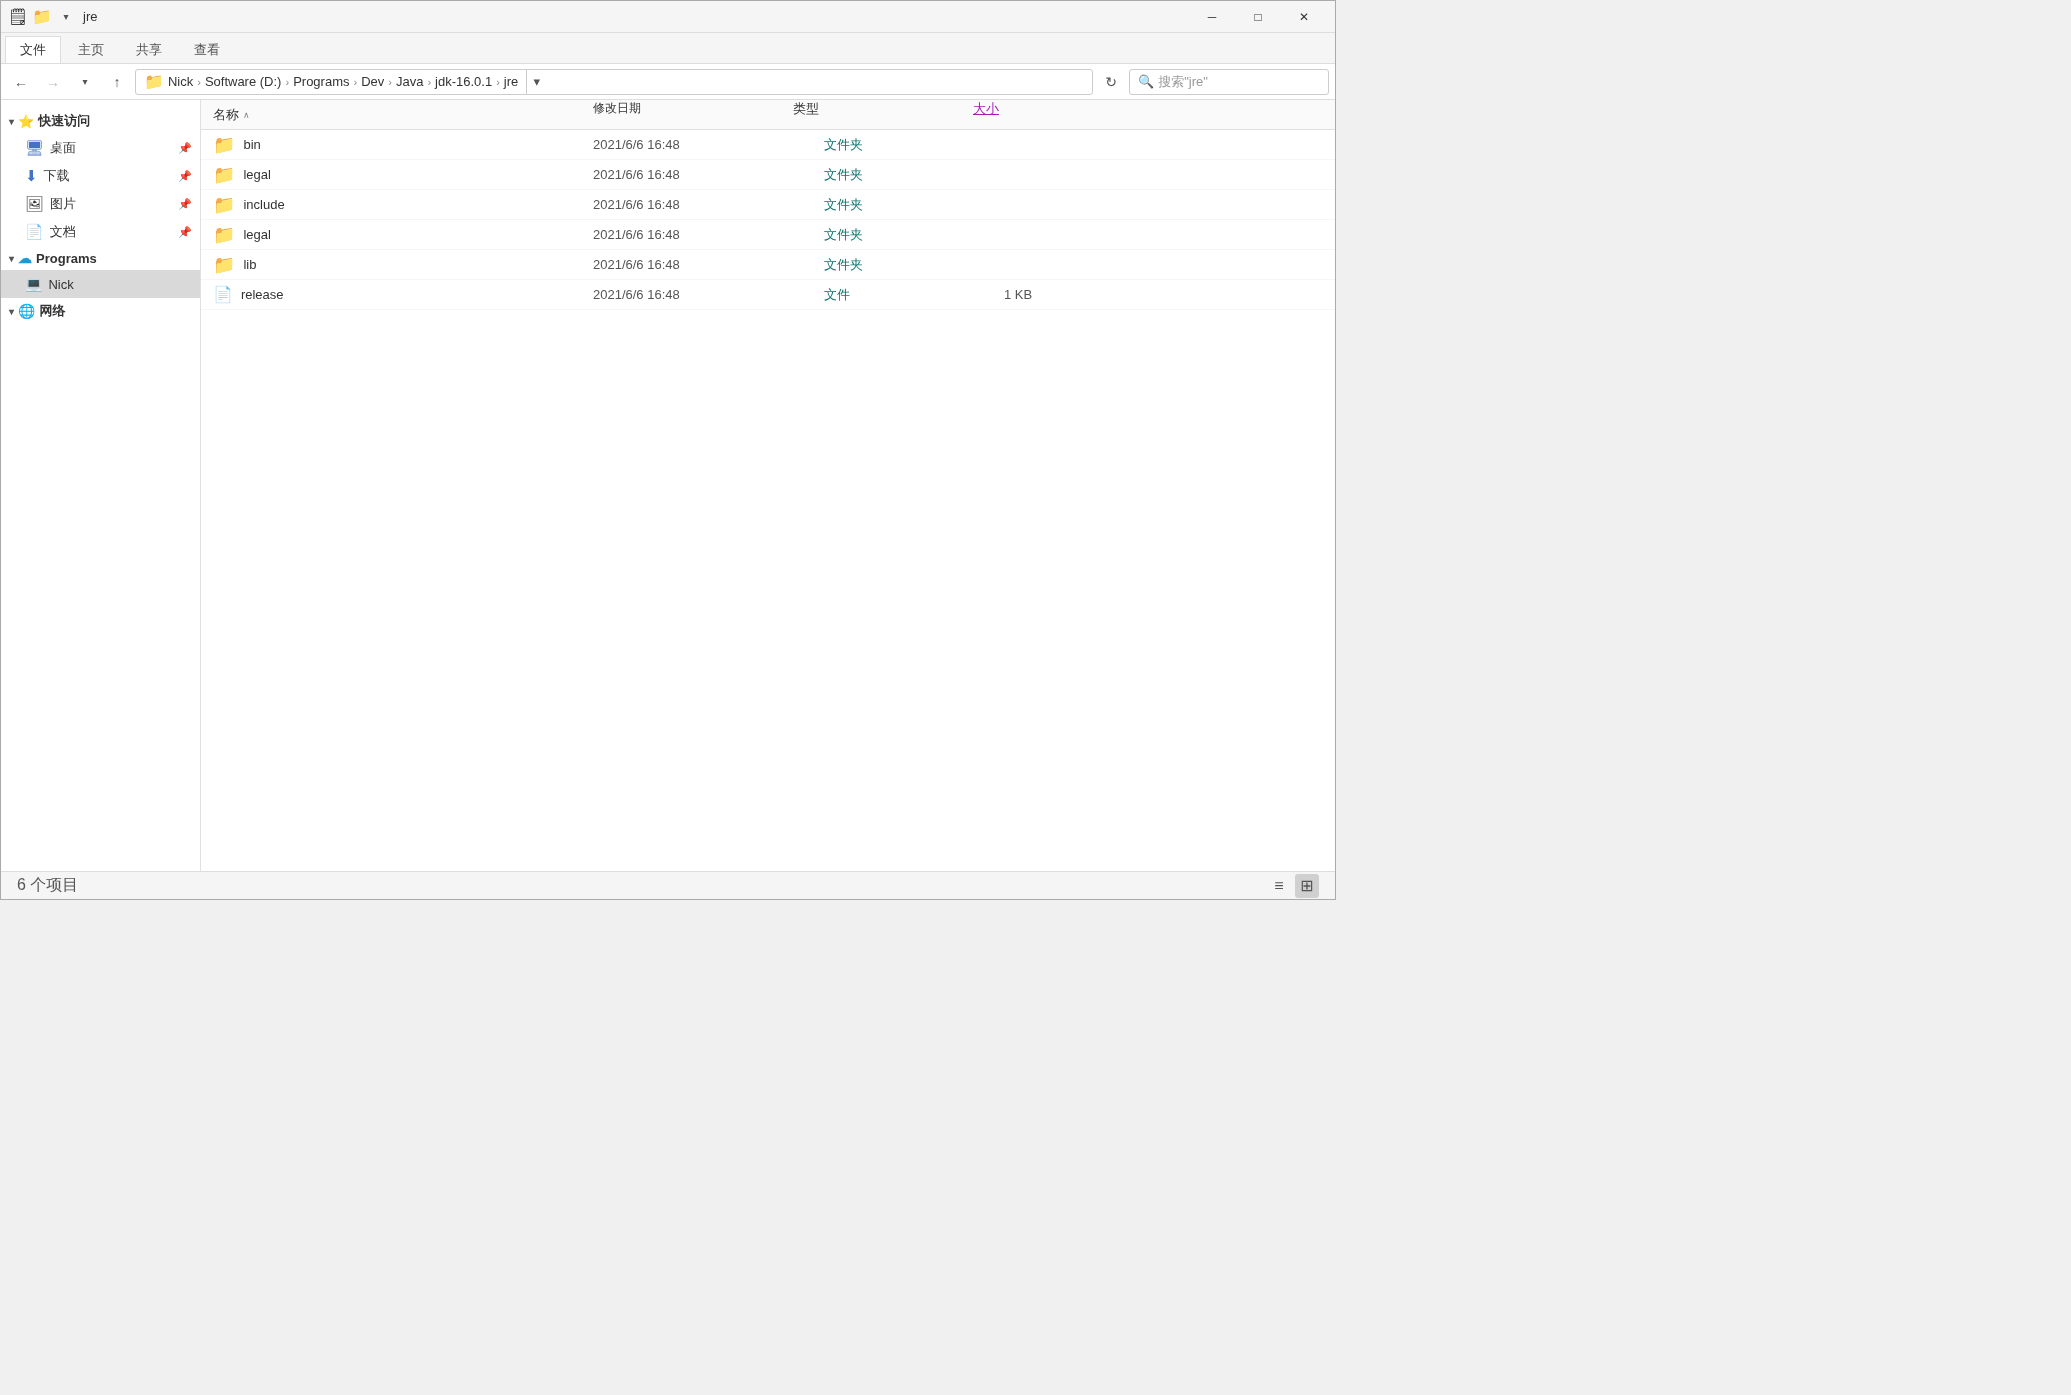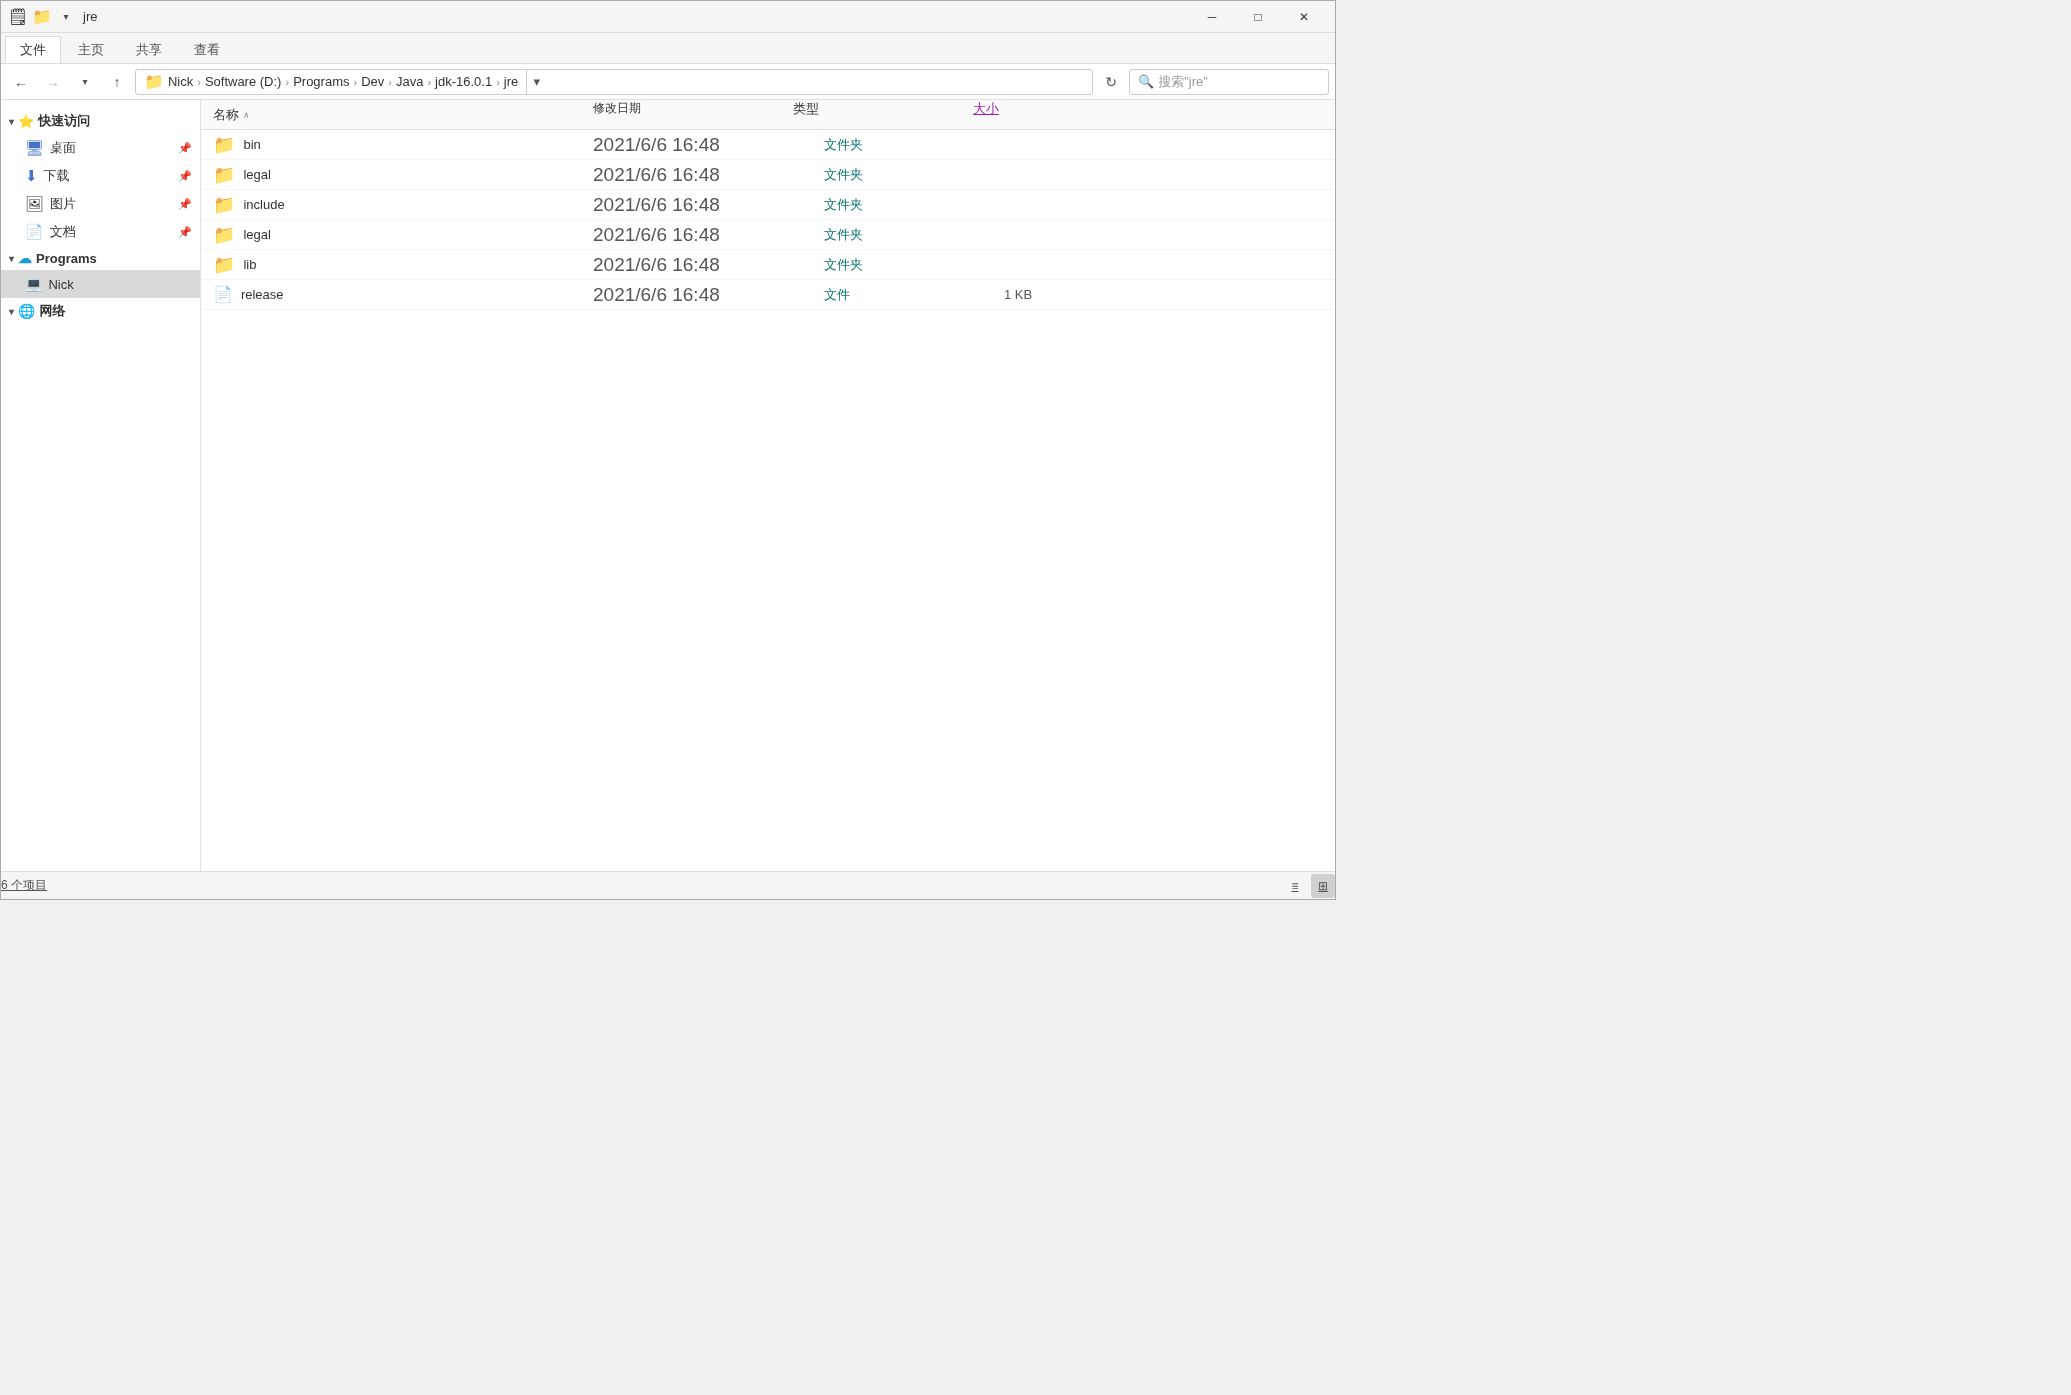--- a/index.html
+++ b/index.html
@@ -286,21 +286,21 @@
     .file-row .file-name-cell {
       flex: 0 0 380px;
       display: flex;
       align-items: center;
       gap: 8px;
       font-size: 13px;
       color: #333;
     }
     .file-row .file-date {
       flex: 0 0 200px;
-      font-size: 19px;
+      font-size: 13px;
       color: #555;
     }
     .file-row .file-type {
       flex: 0 0 180px;
       font-size: 13px;
       color: #0f766e;
       margin-left: 31px;
     }
     .file-row .file-size {
       flex: 1;
@@ -310,26 +310,25 @@
       padding-right: 20px;
     }
 
     
     .status-bar {
       height: 28px;
       background: #f5f5f5;
       border-top: 1px solid #ddd;
       display: flex;
       align-items: center;
-      padding: 0 0;
-      font-size: 12px;
+      padding: 0 16px;
+      font-size: 16px;
       color: #555;
       flex-shrink: 0;
       gap: 12px;
-      text-decoration: underline;
     }
     .status-bar-right {
       margin-left: auto;
       display: flex;
       gap: 4px;
     }
     .view-btn {
       width: 24px;
       height: 24px;
       display: flex;

